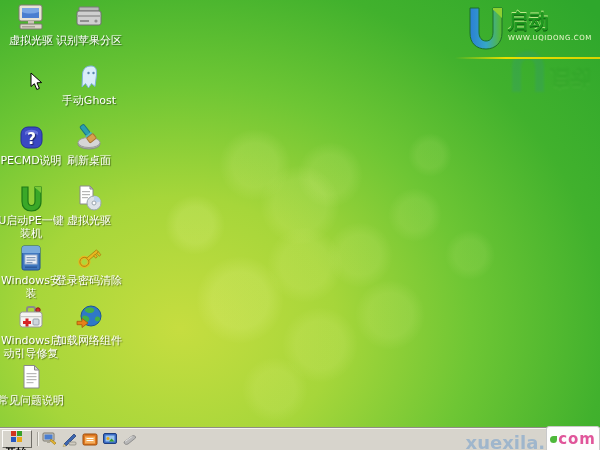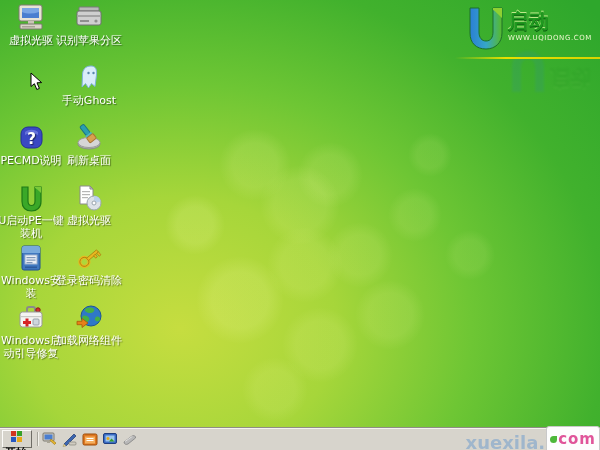--- a/index.html
+++ b/index.html
@@ -211,20 +211,31 @@
     <svg width="30" height="30" viewBox="0 0 30 30">
       <circle cx="17" cy="13" r="10" fill="#2f78c8" stroke="#1d5496"></circle>
       <path d="M11 6 c3 -2 7 -2 9 0 c1 2 -1 4 -4 4 c-3 0 -6 -2 -5 -4 Z" fill="#45b045"></path>
       <path d="M9 13 c2 -1 5 0 6 2 c1 2 -1 5 -4 4 c-2.5 -1 -4 -4 -2 -6 Z" fill="#45b045"></path>
       <path d="M22 14 c2 -1 4 0 4 2 c0 2 -2 3 -4 2 c-1.5 -.8 -1.5 -3 0 -4 Z" fill="#45b045"></path>
       <path d="M14 20 l-6 -4.5 v2.8 H3 v3.4 h5 v2.8 Z" fill="#e88018" stroke="#a85a08" stroke-width=".8"></path>
     </svg>
     <span class="label">加载网络组件</span>
   </div>
 
+  <div class="cell" style="left:2px;top:363px">
+    <svg width="30" height="30" viewBox="0 0 30 30">
+      <path d="M8 2.5 L18.5 2.5 L23 7 L23 25 L8 25 Z" fill="#fff" stroke="#8a8a8a"></path>
+      <path d="M18.5 2.5 L23 7 L18.5 7 Z" fill="#d4d4d4" stroke="#8a8a8a"></path>
+      <rect x="10.5" y="10" width="10" height="1.2" fill="#b9b9b9"></rect>
+      <rect x="10.5" y="13" width="10" height="1.2" fill="#b9b9b9"></rect>
+      <rect x="10.5" y="16" width="10" height="1.2" fill="#b9b9b9"></rect>
+      <rect x="10.5" y="19" width="7" height="1.2" fill="#b9b9b9"></rect>
+    </svg>
+    <span class="label">常见问题说明</span>
+  </div>
 
   <div class="cursor">
     <svg width="13" height="19" viewBox="0 0 13 19">
       <path d="M1 1 L1 14.5 L4.4 11.7 L6.8 17.5 L9.4 16.4 L7 10.8 L11.6 10.6 Z" fill="#fff" stroke="#000" stroke-width="1"></path>
     </svg>
   </div>
 
   <div class="taskbar">
     <button class="start">
       <span class="start-ico">

